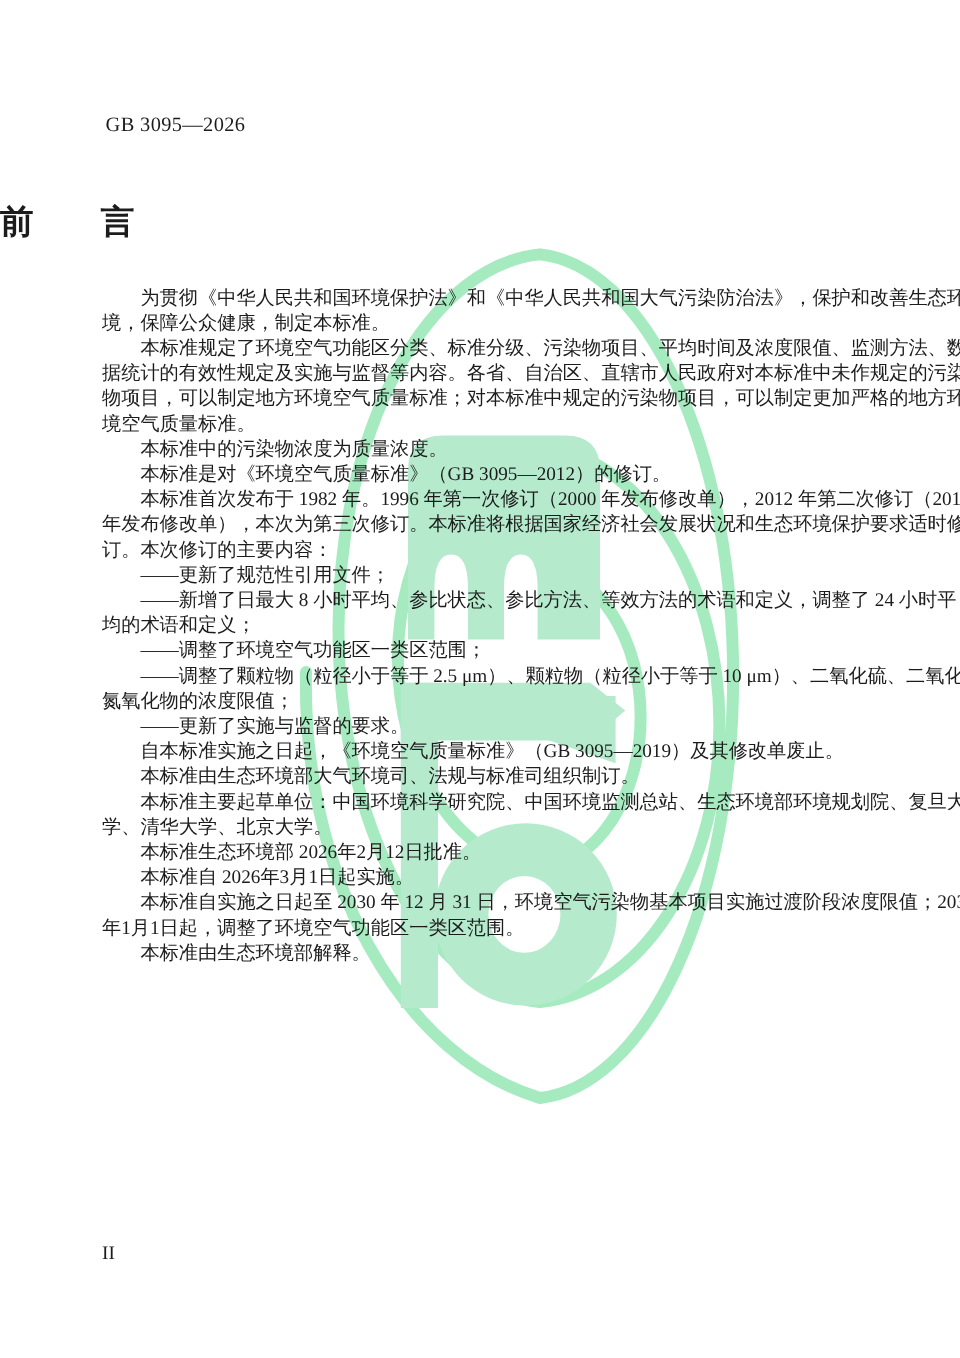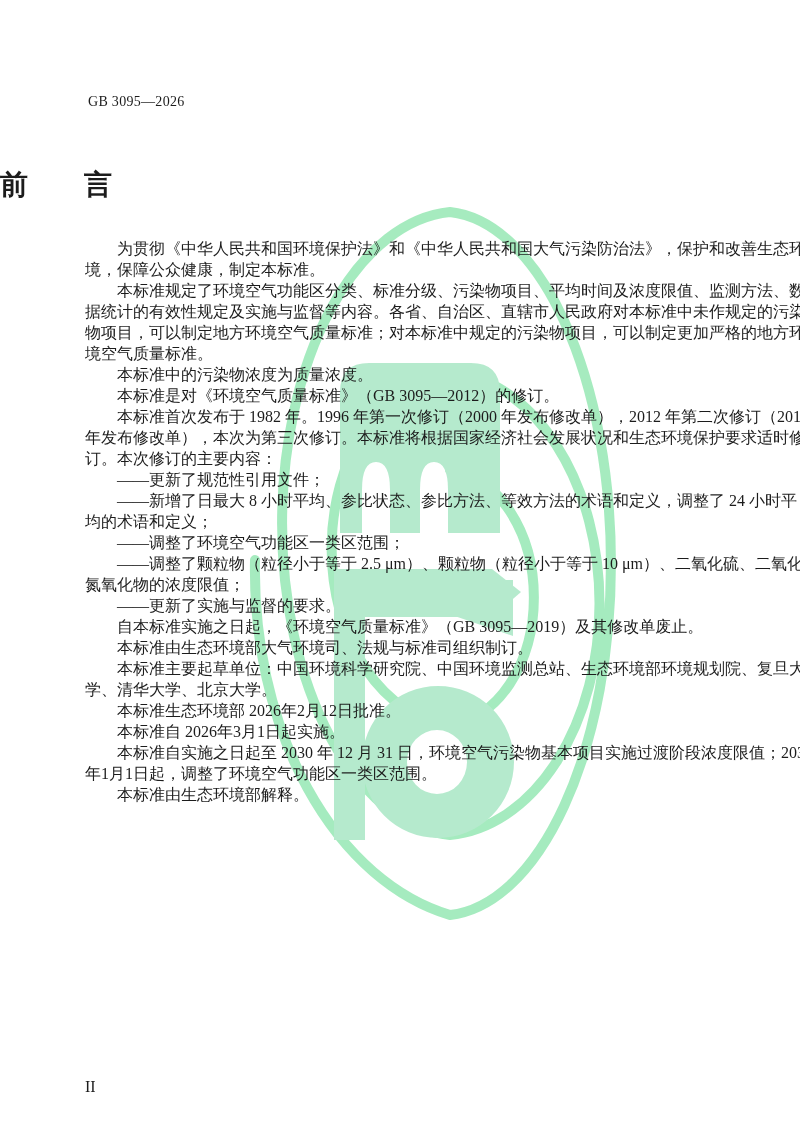--- a/index.html
+++ b/index.html
@@ -15,21 +15,21 @@
   .watermark {
     position: absolute;
     left: 0; top: 0;
     width: 800px; height: 1132px;
     z-index: 0;
     pointer-events: none;
   }
   .doc-header {
     position: absolute;
     left: 88px; top: 94px;
-    font-size: 14px;
+    font-size: 17px;
     letter-spacing: 0.3px;
     z-index: 1;
     white-space: pre;
   }
   .doc-title {
     position: absolute;
     left: 0; top: 166px;
     width: 100%;
     font-family: "Liberation Sans", "DejaVu Sans", sans-serif;
     font-size: 28px;
@@ -47,21 +47,20 @@
   }
   .foreword .line {
     height: 21px;
     white-space: pre;
   }
   .page-footer {
     position: absolute;
     left: 85px; top: 1036px;
     font-size: 16px;
     z-index: 1;
-    margin-top: 42px;
   }
 </style>
 </head>
 <body>
 
 <div class="page">
 
   <svg class="watermark" viewBox="0 0 800 1132" xmlns="http://www.w3.org/2000/svg">
     <g opacity="0.85">
 

